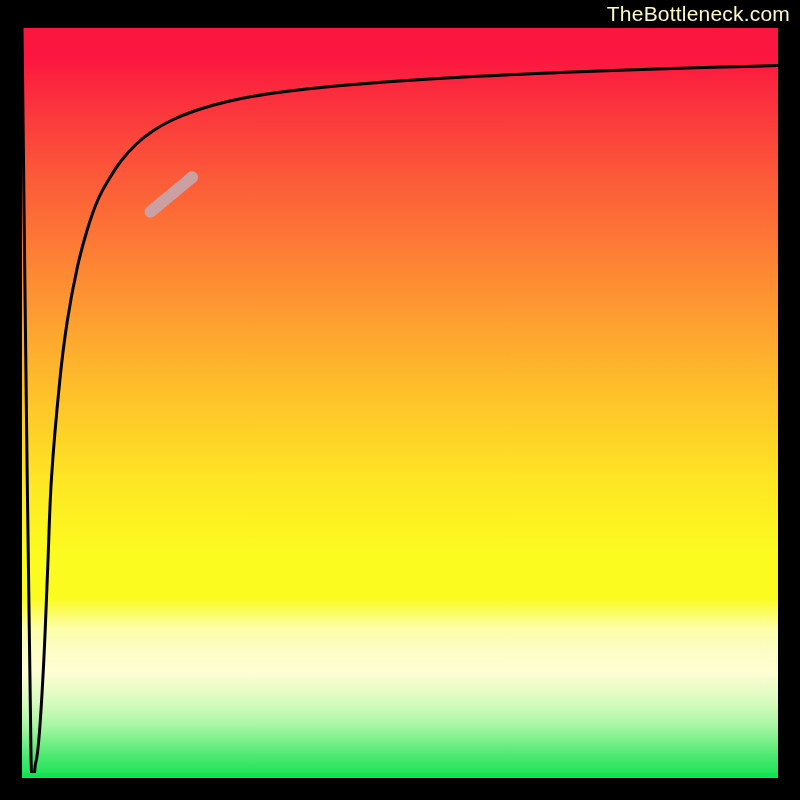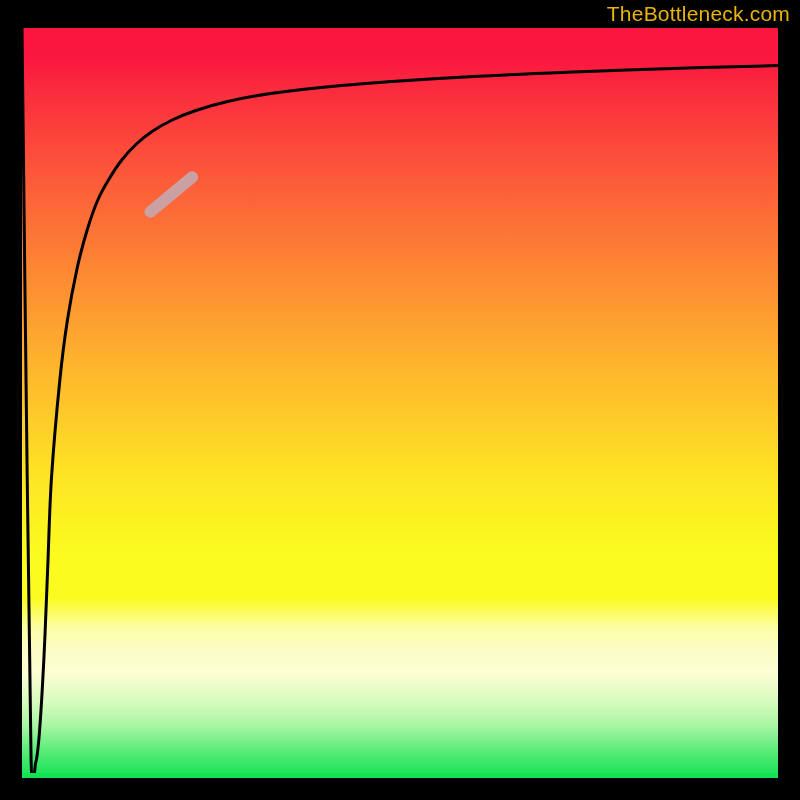--- a/index.html
+++ b/index.html
@@ -16,21 +16,21 @@
     left: 0;
     top: 0;
     width: 800px;
     height: 800px;
     background: #000000;
   }
   .credit {
     position: absolute;
     top: 2px;
     right: 10px;
-    color: #eab308;
+    color: #fef9c3;
     font-size: 21px;
     font-weight: 500;
     letter-spacing: 0.2px;
     z-index: 30;
   }
   .plot-area {
     position: absolute;
     left: 22px;
     top: 28px;
     width: 756px;

